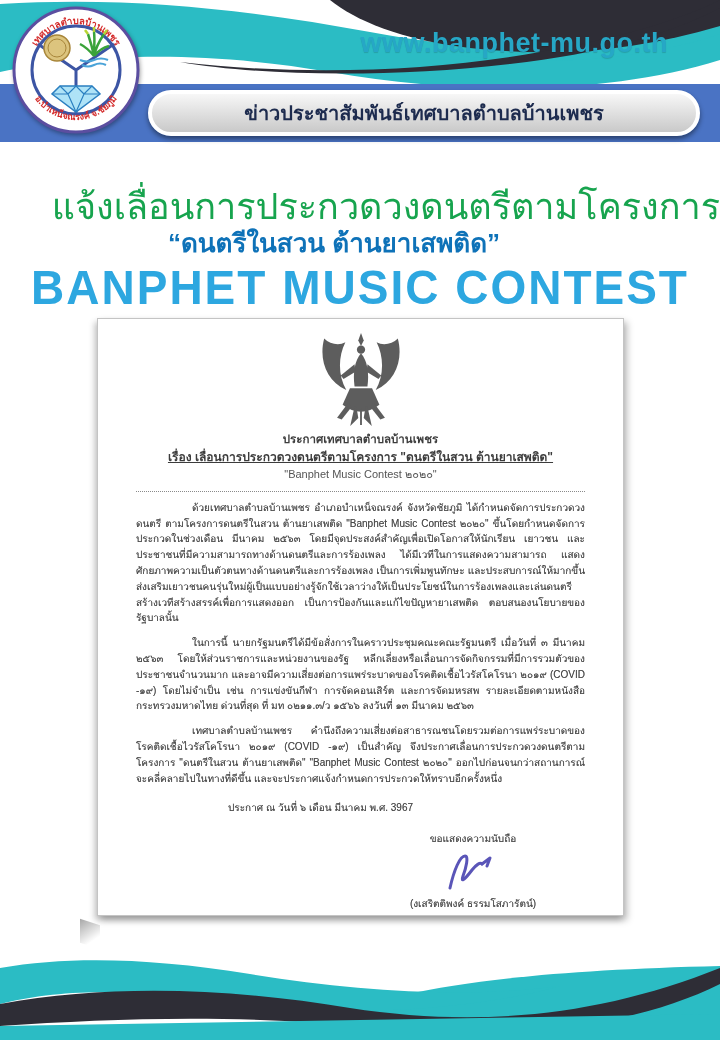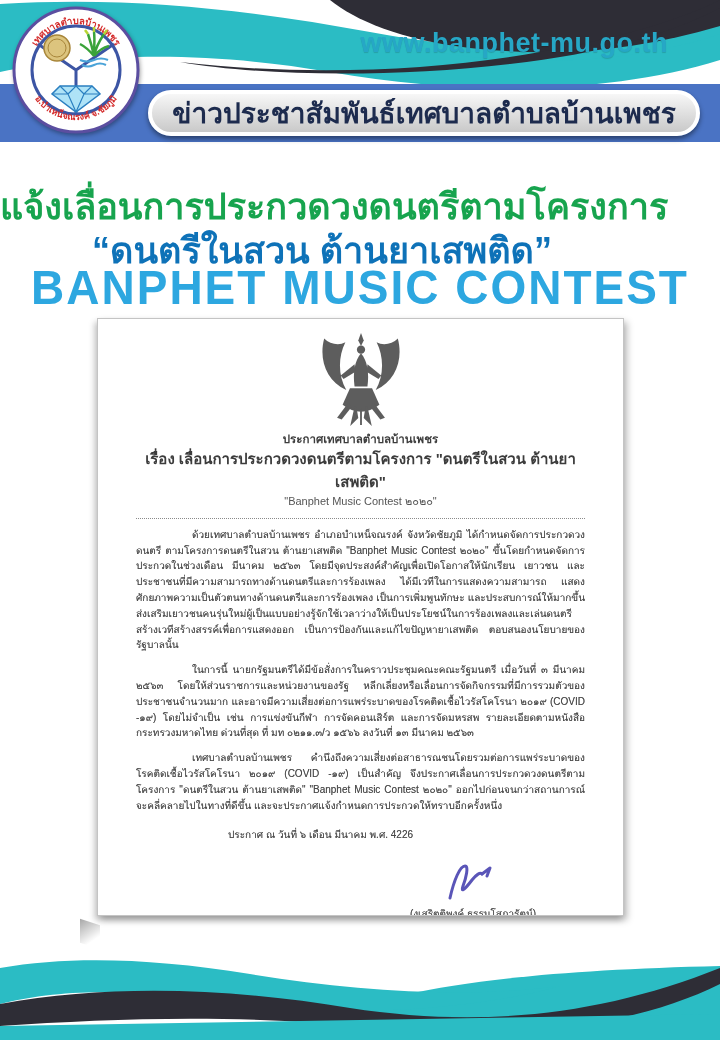--- a/index.html
+++ b/index.html
@@ -10,42 +10,42 @@
   
   .header{position:absolute;left:0;top:0;width:720px;height:170px;}
   .header-url{position:absolute;right:52px;top:28px;font-size:27px;font-weight:bold;
               color:#26a7c6;letter-spacing:.5px;text-shadow:0 1px 1px rgba(0,0,0,.15);}
   .blue-band{position:absolute;left:0;top:84px;width:720px;height:58px;background:#4a73c4;}
   .banner-pill{position:absolute;left:148px;top:90px;width:552px;height:46px;
                border-radius:26px;background:linear-gradient(#f7f7f7,#c9c9c9);
                border:4px solid #ffffff;box-sizing:border-box;
                box-shadow:0 3px 5px rgba(0,0,0,.45);
                display:flex;align-items:center;justify-content:center;}
-  .banner-pill span{font-size:28px;font-weight:bold;color:#1d2b4e;}
+  .banner-pill span{font-size:20px;font-weight:bold;color:#1d2b4e;}
   .logo{position:absolute;left:10px;top:4px;width:132px;height:132px;
         filter:drop-shadow(1px 2px 2px rgba(0,0,0,.35));}
 
   
-  .headline1{position:absolute;left:0;top:178px;width:720px;text-align:left;
-             font-size:36px;font-weight:bold;color:#17a44e;}
-  .headline2{position:absolute;left:0;top:222px;width:644px;text-align:center;
-             font-size:36px;font-weight:bold;color:#0e72b8;}
+  .headline1{position:absolute;left:0;top:178px;width:720px;text-align:right;
+             font-size:36px;font-weight:normal;color:#17a44e;}
+  .headline2{position:absolute;left:12px;top:222px;width:644px;text-align:center;
+             font-size:26px;font-weight:bold;color:#0e72b8;}
   .headline3{position:absolute;left:0;top:262px;width:720px;text-align:center;
              font-size:46px;font-weight:800;color:#2da7e0;letter-spacing:2px;
              text-transform:uppercase;transform:scaleY(1.05);}
 
   
   .paper{position:absolute;left:97px;top:318px;width:527px;height:598px;
          background:#ffffff;border:1px solid #c4c4c4;box-sizing:border-box;
          box-shadow:3px 4px 7px rgba(0,0,0,.28),-3px 4px 6px rgba(0,0,0,.18);
          padding:12px 38px 0 38px;overflow:hidden;}
   .garuda{margin:2px auto 4px auto;display:block;opacity:.88;}
   .doc-title{ text-align:center;color:#3c3c3c;line-height:1.5;}
   .doc-title .t1{font-size:11.5px;font-weight:bold;}
-  .doc-title .t2{font-size:15px;font-weight:bold;}
+  .doc-title .t2{font-size:12px;font-weight:bold;text-decoration:underline;}
   .doc-title .t3{font-size:11px;color:#555;}
   .doc-sep{border:none;border-top:1.5px dotted #8a8a8a;margin:8px 0 8px 0;}
   .doc-body p{font-size:10px;line-height:1.58;color:#4a4a4a;text-align:justify;
               text-indent:56px;margin:4px 0 9px 0;
               text-shadow:0 0 .6px rgba(90,90,90,.7);}
   .doc-date{font-size:10px;color:#4a4a4a;margin:14px 0 0 92px;
             text-shadow:0 0 .6px rgba(90,90,90,.7);}
   .sig-block{width:230px;margin:16px 0 0 222px;text-align:center;
              font-size:10px;color:#4a4a4a;text-shadow:0 0 .6px rgba(90,90,90,.7);}
   .sig-block .regards{margin-bottom:2px;}
@@ -154,23 +154,24 @@
     </div>
 
     <hr class="doc-sep">
 
     <div class="doc-body">
       <p>ด้วยเทศบาลตำบลบ้านเพชร อำเภอบำเหน็จณรงค์ จังหวัดชัยภูมิ ได้กำหนดจัดการประกวดวงดนตรี ตามโครงการดนตรีในสวน ต้านยาเสพติด "Banphet Music Contest ๒๐๒๐" ขึ้นโดยกำหนดจัดการประกวดในช่วงเดือน มีนาคม ๒๕๖๓ โดยมีจุดประสงค์สำคัญเพื่อเปิดโอกาสให้นักเรียน เยาวชน และประชาชนที่มีความสามารถทางด้านดนตรีและการร้องเพลง ได้มีเวทีในการแสดงความสามารถ แสดงศักยภาพความเป็นตัวตนทางด้านดนตรีและการร้องเพลง เป็นการเพิ่มพูนทักษะ และประสบการณ์ให้มากขึ้น ส่งเสริมเยาวชนคนรุ่นใหม่ผู้เป็นแบบอย่างรู้จักใช้เวลาว่างให้เป็นประโยชน์ในการร้องเพลงและเล่นดนตรี สร้างเวทีสร้างสรรค์เพื่อการแสดงออก เป็นการป้องกันและแก้ไขปัญหายาเสพติด ตอบสนองนโยบายของรัฐบาลนั้น</p>
       <p>ในการนี้ นายกรัฐมนตรีได้มีข้อสั่งการในคราวประชุมคณะคณะรัฐมนตรี เมื่อวันที่ ๓ มีนาคม ๒๕๖๓ โดยให้ส่วนราชการและหน่วยงานของรัฐ หลีกเลี่ยงหรือเลื่อนการจัดกิจกรรมที่มีการรวมตัวของประชาชนจำนวนมาก และอาจมีความเสี่ยงต่อการแพร่ระบาดของโรคติดเชื้อไวรัสโคโรนา ๒๐๑๙ (COVID -๑๙) โดยไม่จำเป็น เช่น การแข่งขันกีฬา การจัดคอนเสิร์ต และการจัดมหรสพ รายละเอียดตามหนังสือกระทรวงมหาดไทย ด่วนที่สุด ที่ มท ๐๒๑๑.๓/ว ๑๕๖๖ ลงวันที่ ๑๓ มีนาคม ๒๕๖๓</p>
       <p>เทศบาลตำบลบ้านเพชร คำนึงถึงความเสี่ยงต่อสาธารณชนโดยรวมต่อการแพร่ระบาดของโรคติดเชื้อไวรัสโคโรนา ๒๐๑๙ (COVID -๑๙) เป็นสำคัญ จึงประกาศเลื่อนการประกวดวงดนตรีตามโครงการ "ดนตรีในสวน ต้านยาเสพติด" "Banphet Music Contest ๒๐๒๐" ออกไปก่อนจนกว่าสถานการณ์จะคลี่คลายไปในทางที่ดีขึ้น และจะประกาศแจ้งกำหนดการประกวดให้ทราบอีกครั้งหนึ่ง</p>
     </div>
 
-    <div class="doc-date">ประกาศ ณ วันที่ ๖ เดือน มีนาคม พ.ศ. 4226</div>
+    <div class="doc-date">ประกาศ ณ วันที่ ๖ เดือน มีนาคม พ.ศ. 3967</div>
 
     <div class="sig-block">
+      <div class="regards">ขอแสดงความนับถือ</div>
       <svg class="sig-scribble" width="70" height="46" viewBox="0 0 70 46">
         <path d="M12,40 C16,22 22,8 27,8 C31,8 28,20 25,28 C22,36 28,30 34,22 C38,17 42,14 44,16" fill="none" stroke="#5a55b8" stroke-width="3" stroke-linecap="round"></path>
         <path d="M44,16 l8,-6 l-3,8" fill="none" stroke="#5a55b8" stroke-width="3" stroke-linecap="round" stroke-linejoin="round"></path>
       </svg>
       <div class="sig-name">(งเสริตติพงค์ ธรรมโสภารัตน์)</div>
       <div class="sig-title">นายกเทศมนตรีกำหนดจ้านเพชร</div>
     </div>
   </div>
 
   <div class="footer">

